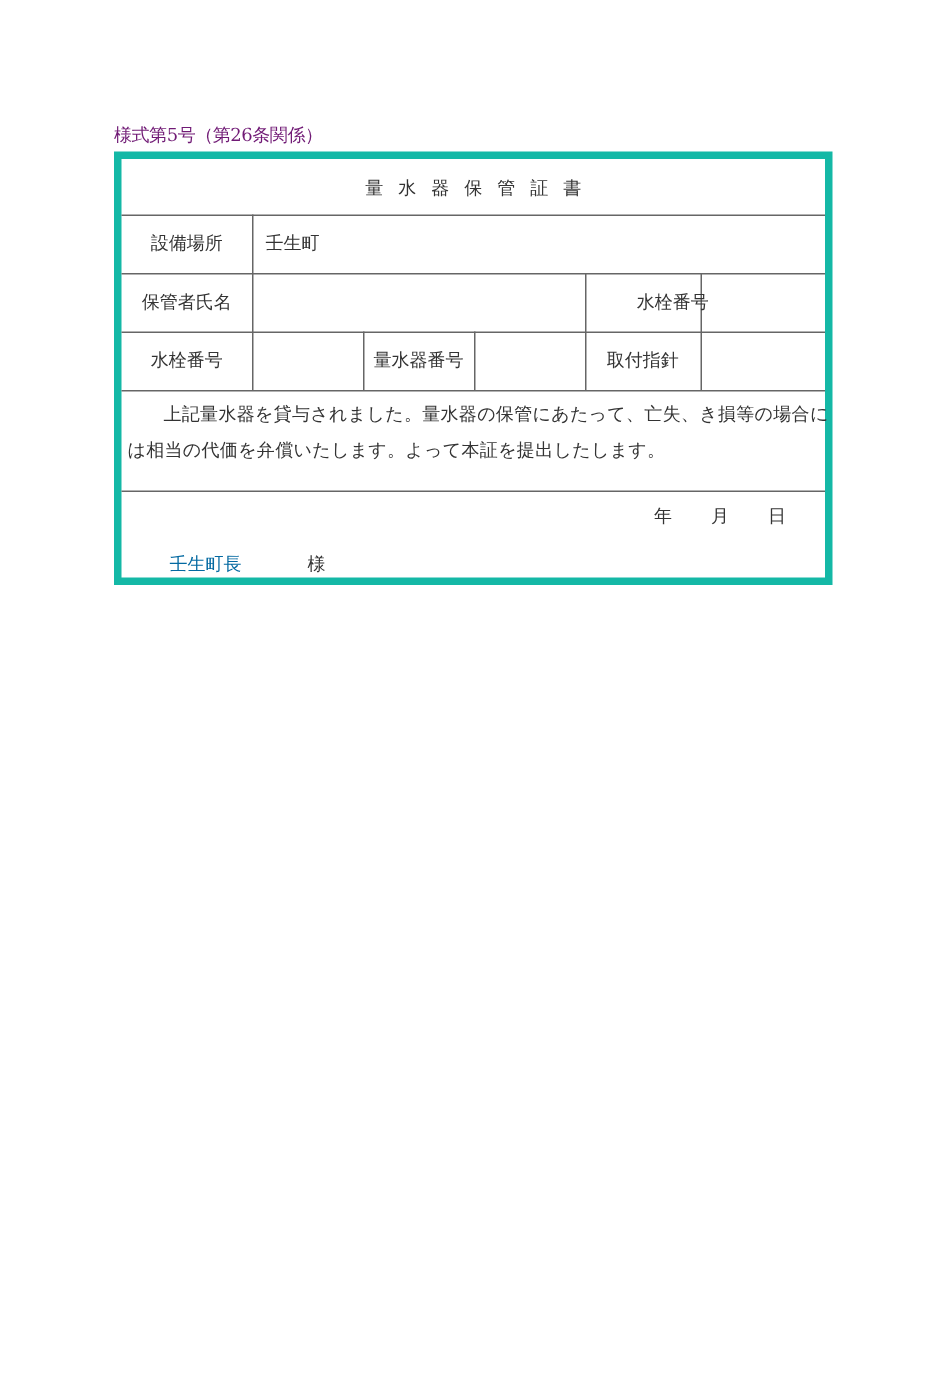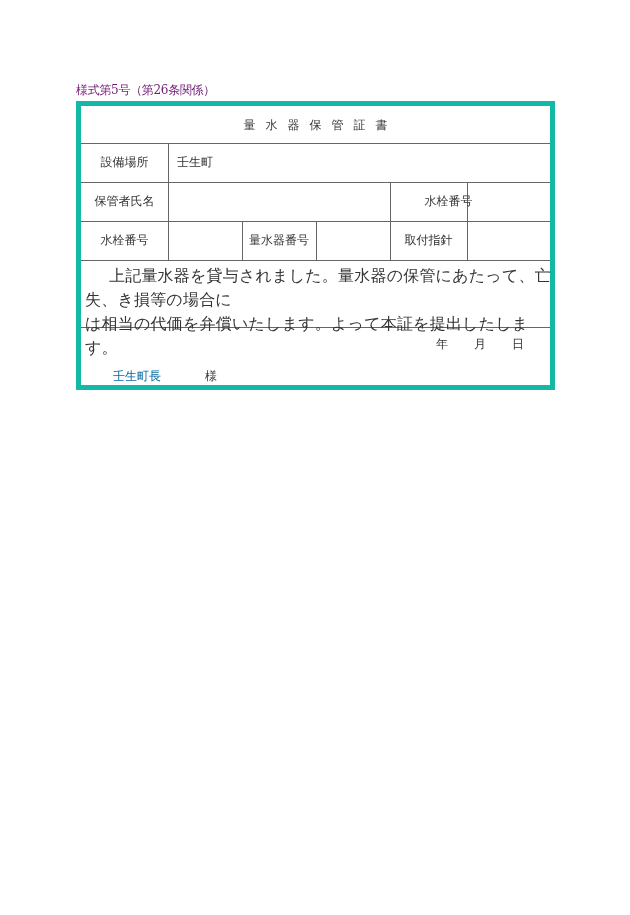--- a/index.html
+++ b/index.html
@@ -65,21 +65,21 @@
       font-size: 12px;
       letter-spacing: 10px;
       padding-left: 10px;
       color: #333;
     }
     .notice {
       position: absolute;
       left: 4px;
       top: 158px;
       width: 472px;
-      font-size: 16px;
+      font-size: 12px;
       line-height: 24px;
       color: #333;
       letter-spacing: 0.2px;
     }
     .notice .line1 { text-indent: 24px; display: block; }
     .notice .line2 { display: block; }
     .date-row {
       position: absolute;
       top: 230px;
       right: 26px;

